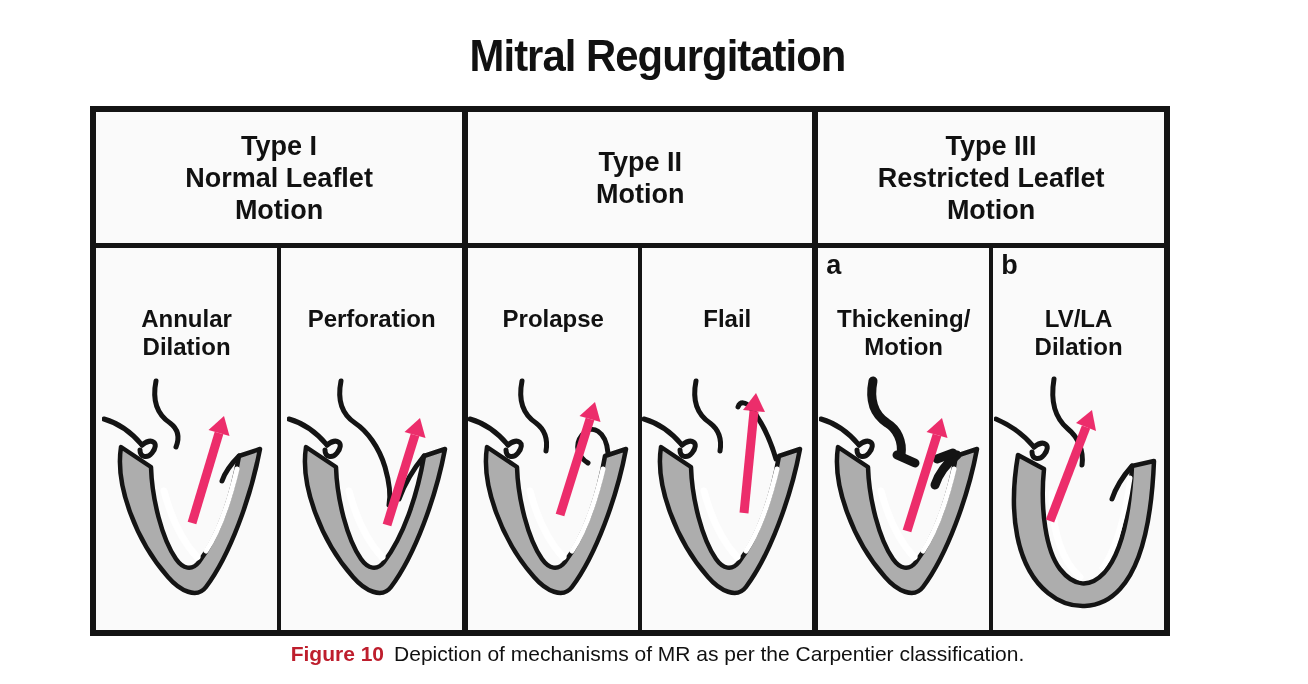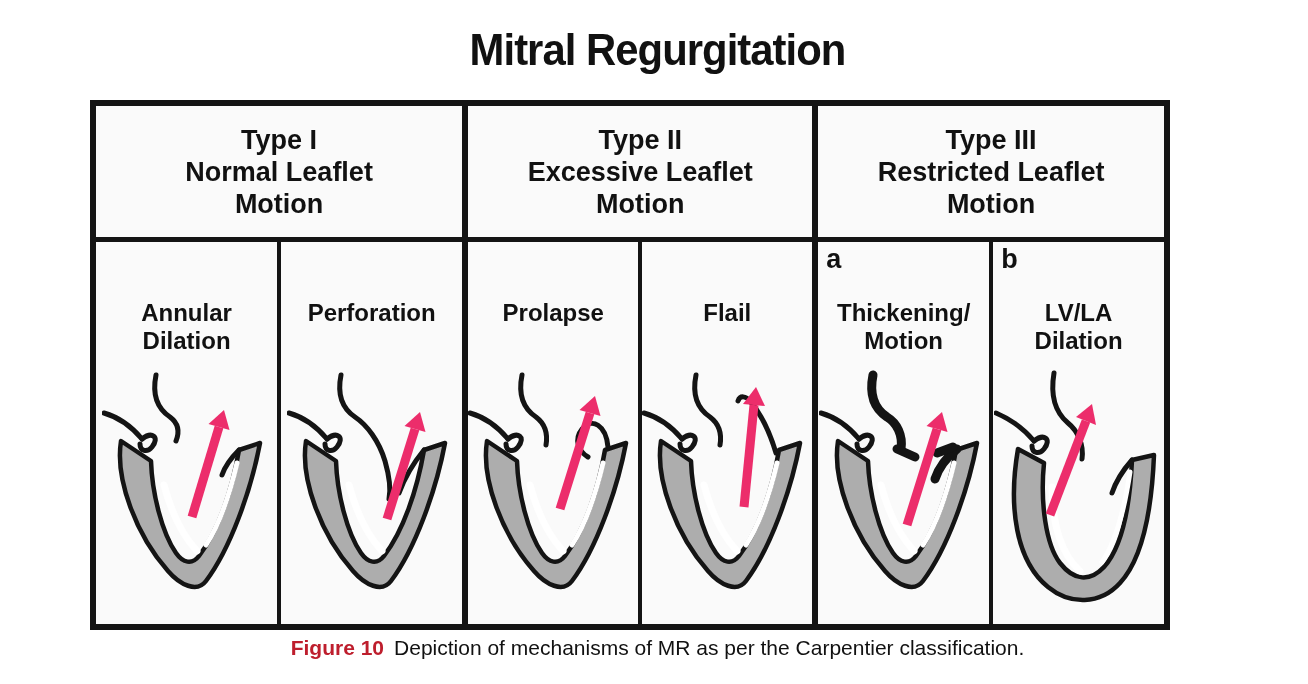--- a/index.html
+++ b/index.html
@@ -1,21 +1,21 @@
 <!DOCTYPE html>
 <html style="--arrow-pink: #EC2D6B; --muscle-gray: #ADADAD; --outline-black: #141414; --caption-red: #BE1E2D;"><head>
 <meta charset="utf-8">
 <style>
   html,body{margin:0;padding:0;}
   body{
     width:1308px;height:684px;position:relative;background:#ffffff;
     font-family:"Liberation Sans","DejaVu Sans",sans-serif;color:#111;
     overflow:hidden;
   }
-  .figure-wrap{position:absolute;left:90px;top:26px;width:1135px;}
+  .figure-wrap{position:absolute;left:90px;top:32px;width:1135px;}
   .fig-title{
     text-align:center;font-size:44px;font-weight:bold;line-height:48px;
     letter-spacing:-1px;transform:scaleX(0.95);color:#111;
   }
   .mr-table{
     margin-top:26px;width:1080px;height:530px;box-sizing:border-box;
     border:6px solid var(--outline-black,#121212);display:flex;background:#fafafa;
   }
   .type-col{display:flex;flex-direction:column;box-sizing:border-box;}
   .type-col.t1{flex-basis:35.2%;}
@@ -109,21 +109,20 @@
             </svg>
           </div>
         </div>
 
       </div>
     </div>
 
     <div class="type-col t2">
       <div class="type-header">
         <span class="line">Type II</span>
-        <span class="line">Excessive Leaflet</span>
         <span class="line">Motion</span>
       </div>
       <div class="type-body">
 
         <div class="panel first">
           <div class="panel-label">
             <span class="line">Prolapse</span>
             <span class="line"></span>
           </div>
           <div class="panel-art">

